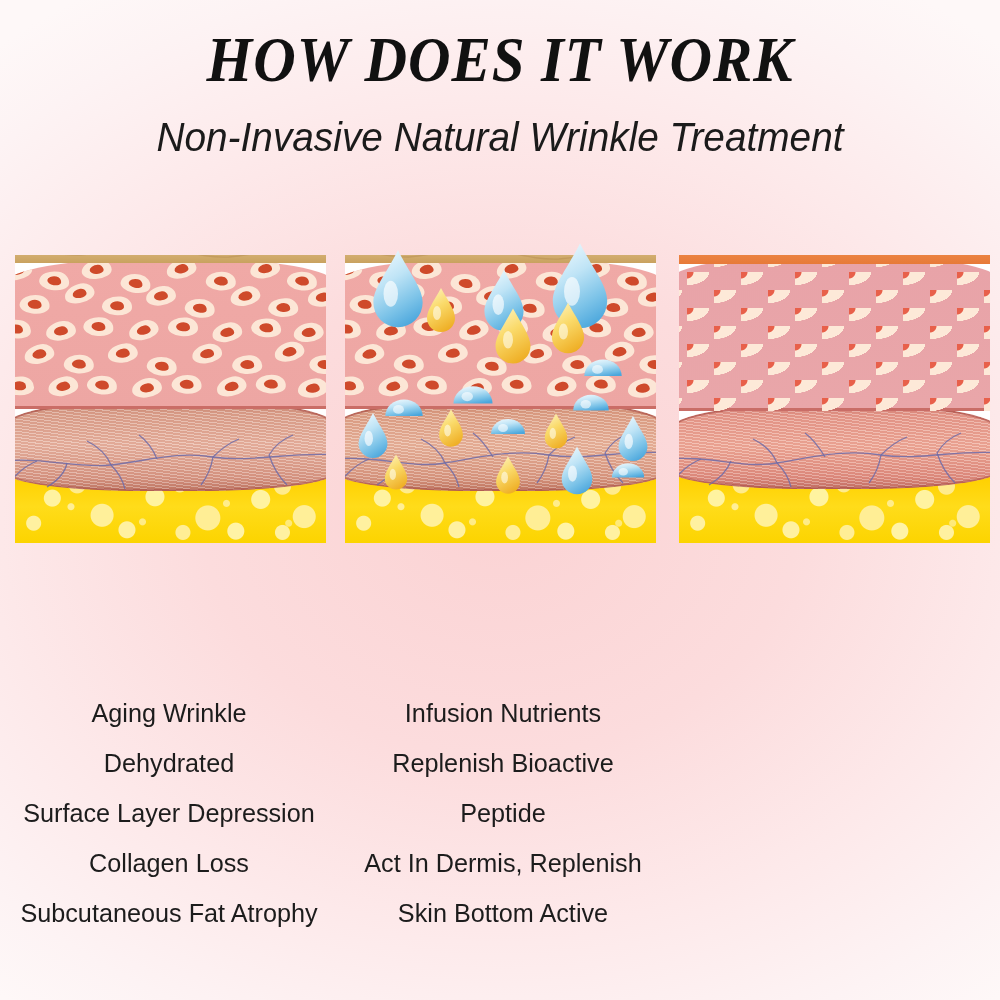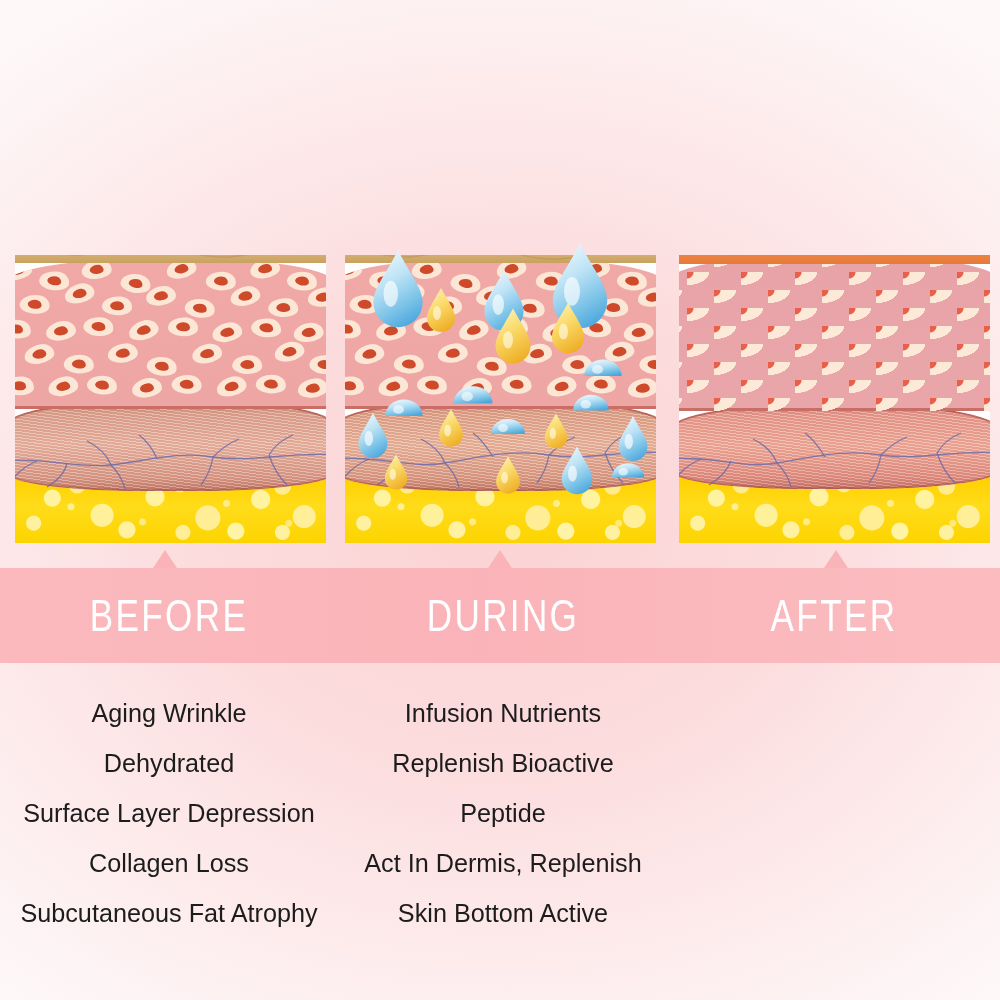--- a/index.html
+++ b/index.html
@@ -164,20 +164,24 @@
     font-size:26px;color:#1c1c1c;line-height:50px;
     font-family:"Liberation Sans", sans-serif;
     white-space:nowrap;transform:scaleX(0.97);
   }
 </style>
 </head>
 <body>
 
 <div id="root">
 
+  <div class="header">
+    <h1 class="title">HOW DOES IT WORK</h1>
+    <h2 class="subtitle">Non-Invasive Natural Wrinkle Treatment</h2>
+  </div>
 
   <div class="panels">
 
     <div class="panel" id="panel-before">
       <div class="skin">
 
         <div class="fat"></div>
 
         <div class="hypo">
           <svg class="veins" viewBox="0 0 327 92" preserveAspectRatio="none">
@@ -675,29 +679,20 @@
       <use href="#wd" x="0" y="0" transform="translate(28,235) scale(0.85)"></use>
       <use href="#wd" x="0" y="0" transform="translate(288,238) scale(0.85)"></use>
       <use href="#od" x="0" y="0" transform="translate(51,272) scale(0.8)"></use>
       <use href="#od" x="0" y="0" transform="translate(163,275) scale(0.85)"></use>
       <use href="#wd" x="0" y="0" transform="translate(232,270) scale(0.9)"></use>
       <use href="#bub" x="0" y="0" transform="translate(283,268) scale(0.95)"></use>
     </svg>
 
   </div>
 
-  <div class="band">
-    <div class="notch" style="left:153px"></div>
-    <div class="notch" style="left:488px"></div>
-    <div class="notch" style="left:824px"></div>
-
-    <div class="band-label" style="left:0px;width:338px">BEFORE</div>
-    <div class="band-label" style="left:338px;width:330px">DURING</div>
-    <div class="band-label" style="left:668px;width:332px">AFTER</div>
-  </div>
 
   <div class="columns">
 
     <div class="col" id="col-before">
       <div class="item">Aging Wrinkle</div>
       <div class="item">Dehydrated</div>
       <div class="item">Surface Layer Depression</div>
       <div class="item">Collagen Loss</div>
       <div class="item">Subcutaneous Fat Atrophy</div>
     </div>

